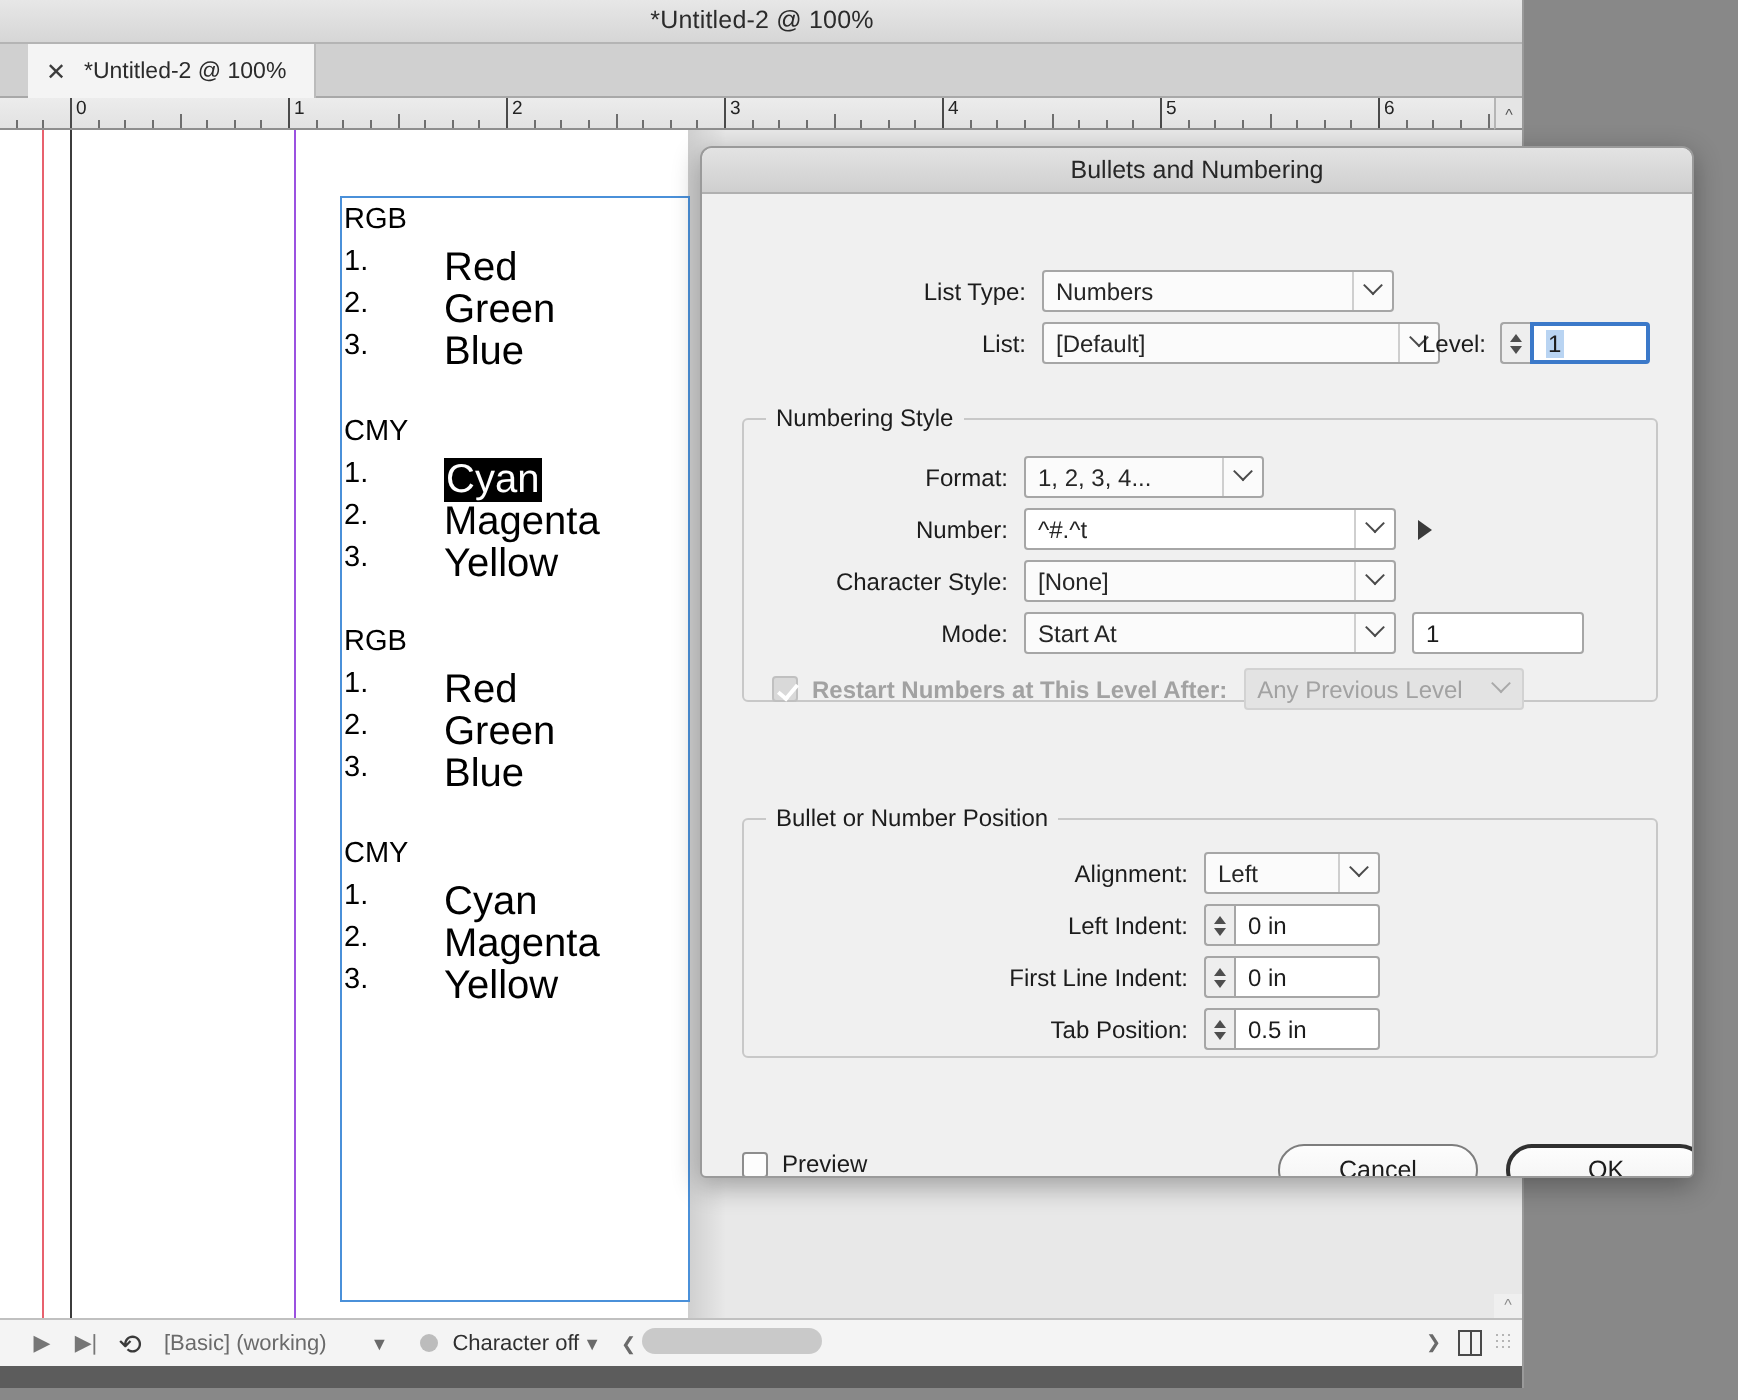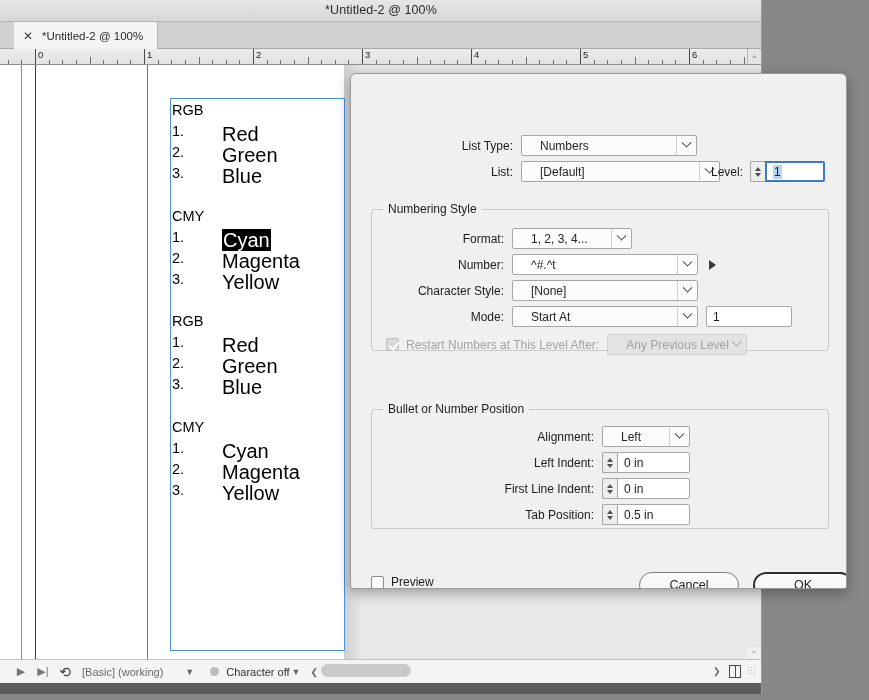--- a/index.html
+++ b/index.html
@@ -165,21 +165,21 @@
   .row { position: absolute; display: flex; align-items: center; }
   .lbl { font-size: 12px; color: #1c1c1c; text-align: right; }
   .lbl.dim { color: #a2a2a2; }
 
   
   .sel {
     position: relative; height: 21px;
     background: #fbfbfb;
     border: 1px solid #a6a6a6; border-radius: 2px;
     font-size: 12px; color: #262626;
-    display: flex; align-items: center; padding-left: 18px;
+    display: flex; align-items: center; padding-left: 6px;
   }
   .sel .caret {
     position: absolute; right: 0; top: 0; bottom: 0; width: 20px;
     border-left: 1px solid #cfcfcf;
     display: flex; align-items: center; justify-content: center;
   }
   .sel .caret::after {
     content: ""; width: 6px; height: 6px;
     border-right: 1.3px solid #4a4a4a; border-bottom: 1.3px solid #4a4a4a;
     transform: rotate(45deg) translate(-2px,-2px);
@@ -406,20 +406,23 @@
     <div class="sb-right">
       <div class="sb-chev">❯</div>
       <div class="pane-icon"></div>
       <div class="grip"></div>
     </div>
 
     <div class="app-footer"></div>
   </div>
 
   <div class="dialog">
+    <div class="dlg-titlebar">
+      <div class="dlg-title">Bullets and Numbering</div>
+    </div>
 
     <div class="dlg-body">
 
       <div class="row" style="left:0; top:38px; width:100%;">
         <div class="lbl" style="width:162px;">List Type:</div>
         <div class="sel" style="width:176px; margin-left:8px;">
           <span>Numbers</span>
           <span class="caret"></span>
         </div>
       </div>
@@ -477,21 +480,21 @@
             <span>Start At</span>
             <span class="caret"></span>
           </div>
           <div class="inp" style="width:86px; margin-left:8px;">
             <span>1</span>
           </div>
         </div>
 
         <div class="row" style="left:14px; top:124px;">
           <span class="cb checked-dim"></span>
-          <span class="lbl dim" style="margin-left:7px;">Restart Numbers at This Level After:</span>
+          <span class="lbl dim" style="margin-left:7px;font-weight:bold;">Restart Numbers at This Level After:</span>
           <div class="sel disabled plain-caret" style="width:140px; margin-left:8px;">
             <span>Any Previous Level</span>
             <span class="caret"></span>
           </div>
         </div>
       </div>
 
       <div class="group" style="left:20px; top:312px; width:458px; height:120px;">
         <div class="group-title">Bullet or Number Position</div>
 

